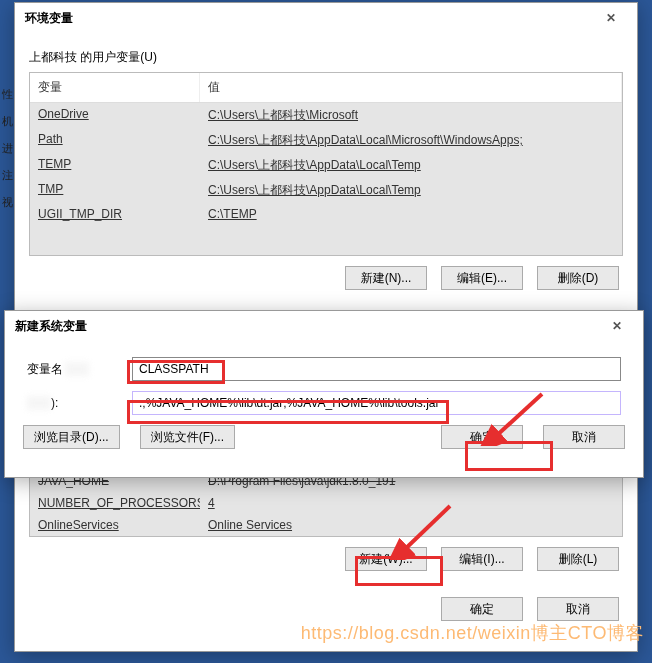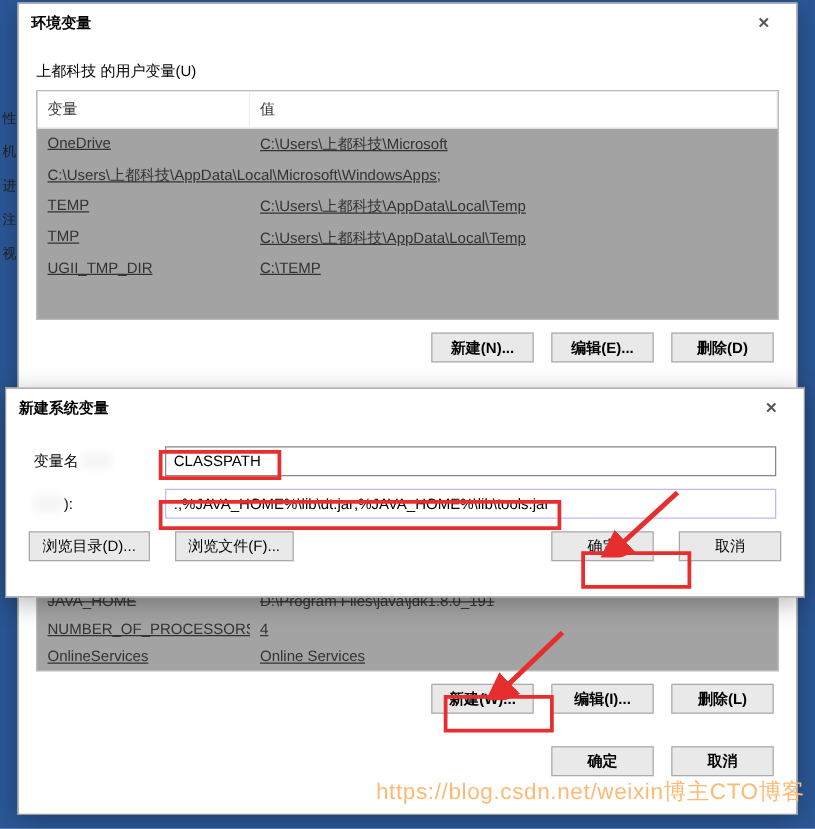--- a/index.html
+++ b/index.html
@@ -2,28 +2,28 @@
 <html><head>
 <meta charset="utf-8">
 <style>
 * { box-sizing: border-box; font-family: "Microsoft YaHei", "Segoe UI", sans-serif; font-size: 12px; }
 body { margin: 0; background: #2b5797; width: 652px; height: 663px; position: relative; overflow: hidden; }
 .win { position: absolute; background: #fff; border: 1px solid #999; box-shadow: 0 4px 20px rgba(0,0,0,.3); }
 .titlebar { display: flex; justify-content: space-between; align-items: center; height: 30px; padding: 0 6px 0 10px; font-size: 12px; font-weight: bold; }
 .closebtn { width: 40px; height: 24px; display: flex; align-items: center; justify-content: center; color: #555; }
 .content { padding: 10px 14px; }
 .section-label { margin: 6px 0 6px 0; }
-.gridbox { border: 1px solid #bbb; background: #a3a3a3; }
+.gridbox { border: 1px solid #bbb; background: #e5e5e5; }
 .gridhead { display: flex; border-bottom: 1px solid #ddd; background: #fff; }
 .gridhead > div { padding: 6px 8px; border-right: 1px solid #eee; color: #333; }
 .gridrows .row { display: flex; }
 .gridrows .row > div { padding: 4px 8px; color: #333; white-space: nowrap; overflow: hidden; text-decoration: underline; }
 .col-a { width: 170px; }
 .col-b { flex: 1; }
-.btnrow { display: flex; justify-content: flex-end; gap: 14px; padding: 10px 4px; font-weight: bold; }
+.btnrow { display: flex; justify-content: flex-end; gap: 14px; padding: 10px 4px; }
 .btn { min-width: 82px; height: 24px; border: 1px solid #aaa; background: #e9e9e9; display: inline-flex; align-items: center; justify-content: center; padding: 0 10px; }
 .fieldrow { display: flex; align-items: center; margin: 10px 4px; gap: 10px; }
 .fieldrow .lbl { width: 95px; text-align: left; }
 .txt { flex: 1; height: 24px; border: 1px solid #888; padding: 0 6px; outline: none; }
 .txt.focus { border: 1px solid #c4b5fd; }
 .redbox { position: absolute; border: 3px solid #e62e2e; pointer-events: none; }
 .arrow { position: absolute; pointer-events: none; }
 .leftpanel { position: absolute; left: 0; top: 75px; width: 16px; }
 .leftpanel div { font-size: 11px; margin: 12px 2px; color: #222; }
 .watermark { position: absolute; right: 8px; bottom: 18px; color: #fdba74; font-size: 18px; letter-spacing: .5px; }
@@ -51,20 +51,21 @@
       <div class="gridhead">
         <div class="col-a">变量</div>
         <div class="col-b">值</div>
       </div>
       <div class="gridrows">
         <div class="row">
             <div class="col-a">OneDrive</div>
             <div class="col-b">C:\Users\上都科技\Microsoft</div>
           </div>
         <div class="row">
+            <div class="col-a">Path</div>
             <div class="col-b">C:\Users\上都科技\AppData\Local\Microsoft\WindowsApps;</div>
           </div>
         <div class="row">
             <div class="col-a">TEMP</div>
             <div class="col-b">C:\Users\上都科技\AppData\Local\Temp</div>
           </div>
         <div class="row">
             <div class="col-a">TMP</div>
             <div class="col-b">C:\Users\上都科技\AppData\Local\Temp</div>
           </div>

